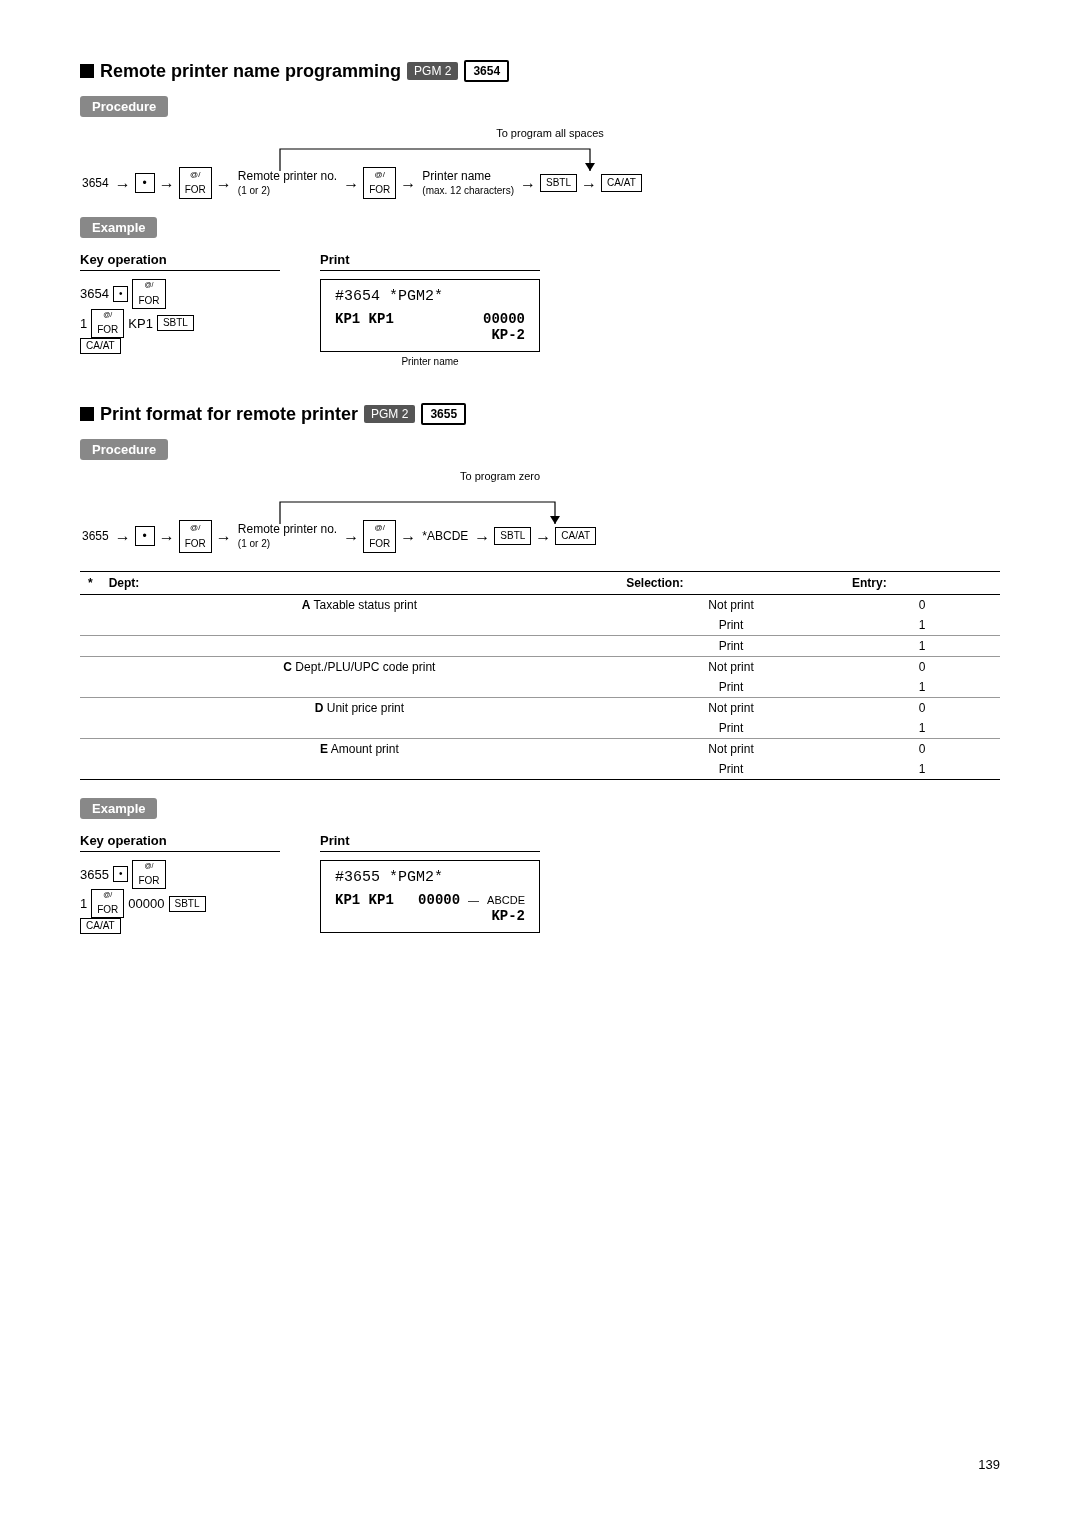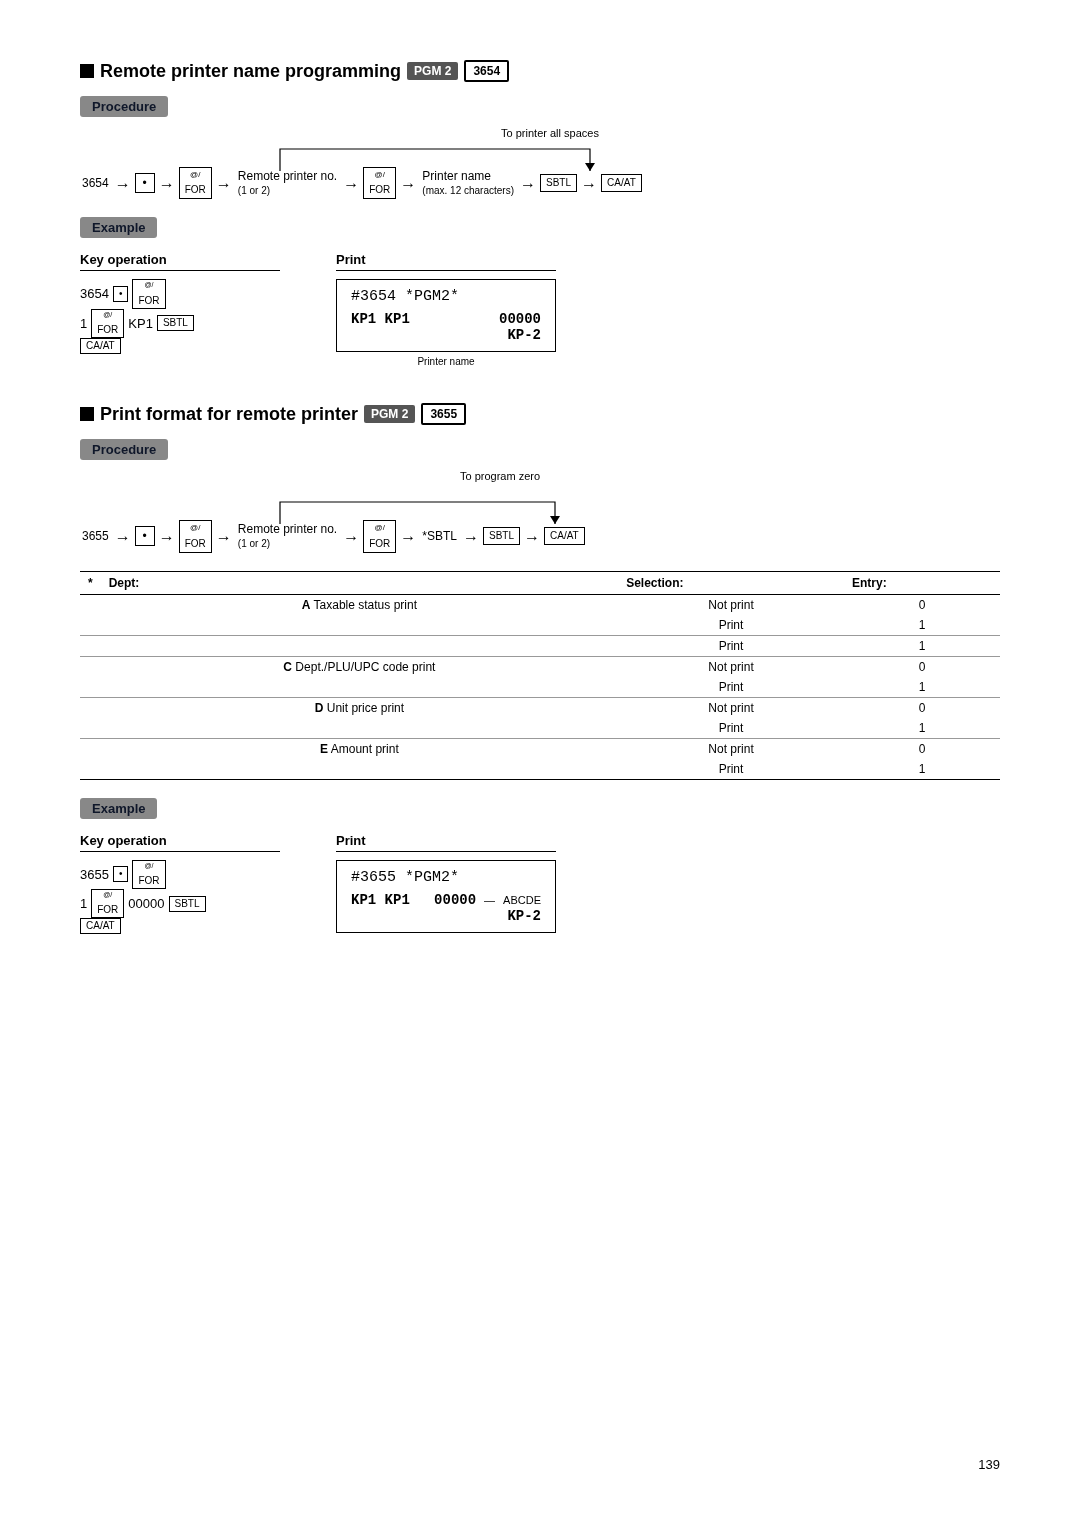--- a/index.html
+++ b/index.html
@@ -26,39 +26,39 @@
       width: 14px;
       height: 14px;
       background: #000;
       display: inline-block;
       flex-shrink: 0;
     }
     .badge {
       background: #555;
       color: #fff;
       font-size: 12px;
-      font-weight: bold;
+      font-weight: normal;
       padding: 2px 7px;
       border-radius: 2px;
     }
     .badge-outline {
       border: 2px solid #000;
       color: #000;
       font-size: 12px;
       font-weight: bold;
       padding: 2px 7px;
       border-radius: 2px;
       background: #fff;
     }
 
     
     .label-tag {
       display: inline-block;
       background: #888;
-      color: #0f172a;
+      color: #ffffff;
       font-size: 13px;
       font-weight: bold;
       padding: 3px 12px;
       border-radius: 3px;
       margin-bottom: 10px;
     }
 
     
     .flow-area {
       margin: 0 0 18px 0;
@@ -98,21 +98,21 @@
       border: 1.5px solid #000;
       padding: 2px 5px;
       font-size: 10px;
       background: #fff;
       text-align: center;
       line-height: 1.2;
       white-space: nowrap;
     }
     .example-columns {
       display: flex;
-      gap: 56px;
+      gap: 40px;
       margin-top: 4px;
     }
     .col-key-op {
       min-width: 200px;
     }
     .col-print {
       min-width: 220px;
     }
     .col-header {
       font-weight: bold;
@@ -214,21 +214,21 @@
     <span class="badge">PGM 2</span>
     <span class="badge-outline">3654</span>
   </div>
 
   
   <span class="label-tag">Procedure</span>
 
   
   <div class="flow-area">
 
-    <div style="text-align:center; font-size:11px; margin-bottom:2px; margin-left:340px; width:260px;">To printer all spaces</div>
+    <div style="text-align:center; font-size:11px; margin-bottom:2px; margin-left:340px; width:260px;">To program all spaces</div>
 
     <svg width="700" height="36" style="display:block; margin-bottom:-10px;">
 
       <path d="M 200 30 L 200 8 L 510 8 L 510 30" fill="none" stroke="#000" stroke-width="1.2"></path>
       <polygon points="510,30 505,22 515,22" fill="#000"></polygon>
     </svg>
 
     <div class="flow-row" style="margin-top:0;">
       <span class="flow-text">3654</span>
       <span class="flow-arrow">→</span>
@@ -310,21 +310,21 @@
       <span class="flow-text">3655</span>
       <span class="flow-arrow">→</span>
       <span class="flow-dot">•</span>
       <span class="flow-arrow">→</span>
       <span class="flow-key"><sup style="font-size:8px">@/</sup><br>FOR</span>
       <span class="flow-arrow">→</span>
       <span class="flow-text">Remote printer no.<br><span style="font-size:10px;">(1 or 2)</span></span>
       <span class="flow-arrow">→</span>
       <span class="flow-key"><sup style="font-size:8px">@/</sup><br>FOR</span>
       <span class="flow-arrow">→</span>
-      <span class="flow-text">*SBTL</span>
+      <span class="flow-text">*ABCDE</span>
       <span class="flow-arrow">→</span>
       <span class="flow-key">SBTL</span>
       <span class="flow-arrow">→</span>
       <span class="flow-key">CA/AT</span>
     </div>
   </div>
 
   
   <table class="items-table">
     <thead>

